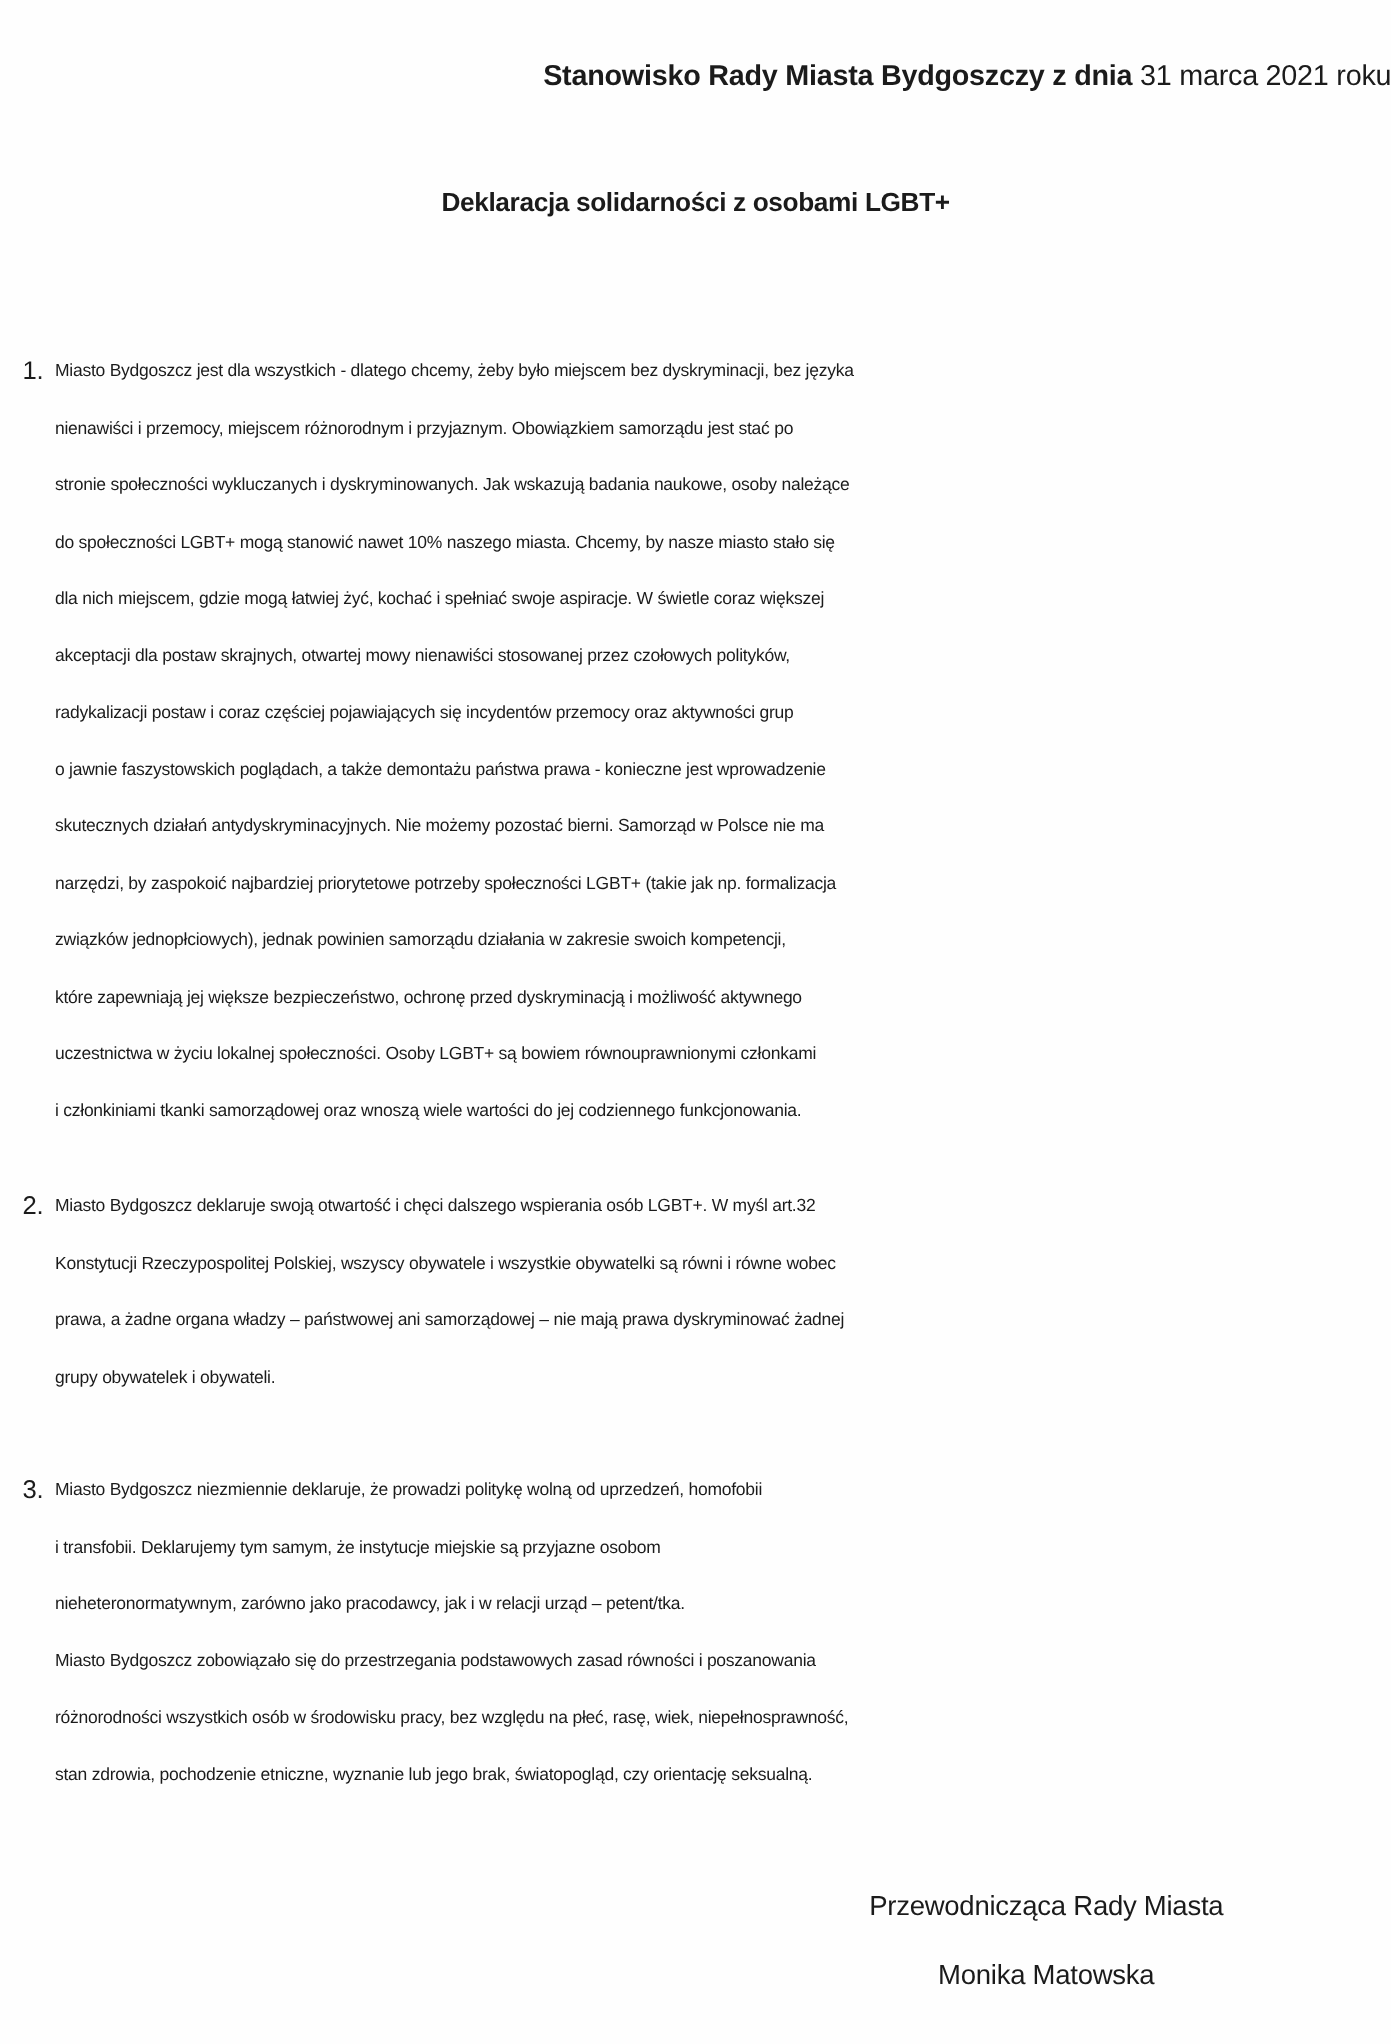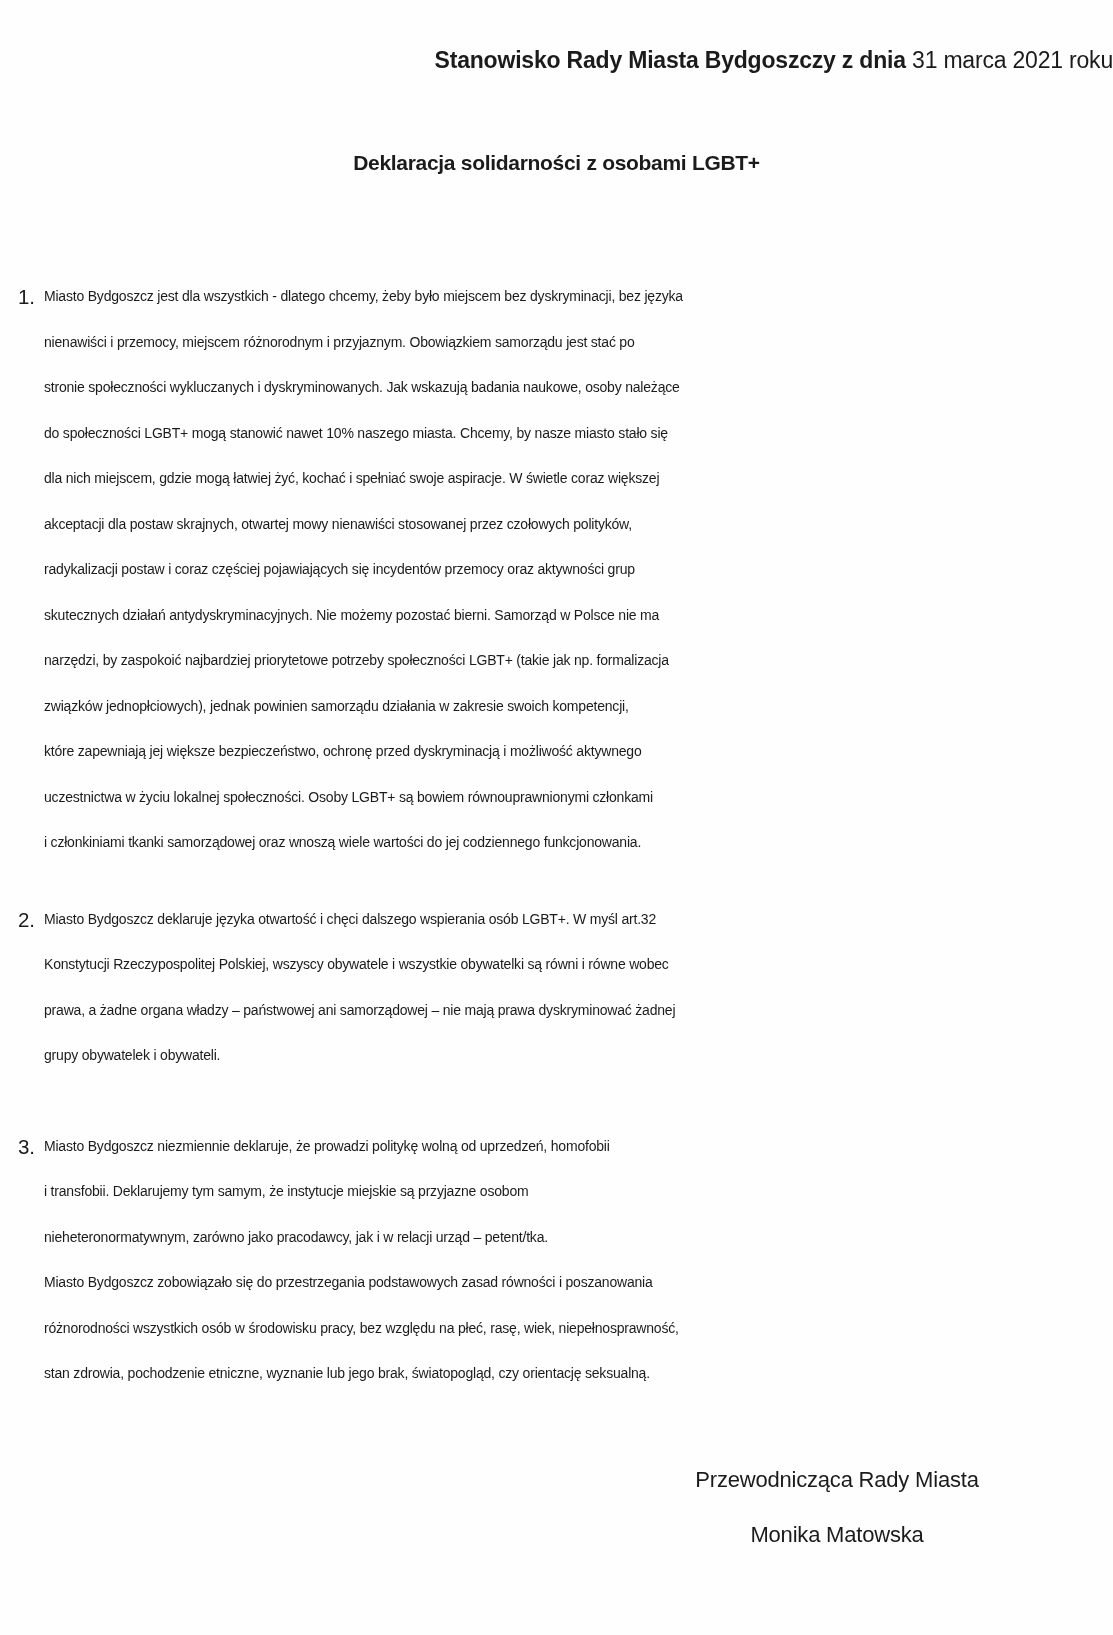--- a/index.html
+++ b/index.html
@@ -103,33 +103,34 @@
     <div class="item">
       <div class="num">1.</div>
       <div class="text">
           <div>Miasto Bydgoszcz jest dla wszystkich - dlatego chcemy, żeby było miejscem bez dyskryminacji, bez języka</div>
           <div>nienawiści i przemocy, miejscem różnorodnym i przyjaznym. Obowiązkiem samorządu jest stać po</div>
           <div>stronie społeczności wykluczanych i dyskryminowanych. Jak wskazują badania naukowe, osoby należące</div>
           <div>do społeczności LGBT+ mogą stanowić nawet 10% naszego miasta. Chcemy, by nasze miasto stało się</div>
           <div>dla nich miejscem, gdzie mogą łatwiej żyć, kochać i spełniać swoje aspiracje. W świetle coraz większej</div>
           <div>akceptacji dla postaw skrajnych, otwartej mowy nienawiści stosowanej przez czołowych polityków,</div>
           <div>radykalizacji postaw i coraz częściej pojawiających się incydentów przemocy oraz aktywności grup</div>
+          <div>o jawnie faszystowskich poglądach, a także demontażu państwa prawa - konieczne jest wprowadzenie</div>
           <div>skutecznych działań antydyskryminacyjnych. Nie możemy pozostać bierni. Samorząd w Polsce nie ma</div>
           <div>narzędzi, by zaspokoić najbardziej priorytetowe potrzeby społeczności LGBT+ (takie jak np. formalizacja</div>
           <div>związków jednopłciowych), jednak powinien samorządu działania w zakresie swoich kompetencji,</div>
           <div>które zapewniają jej większe bezpieczeństwo, ochronę przed dyskryminacją i możliwość aktywnego</div>
           <div>uczestnictwa w życiu lokalnej społeczności. Osoby LGBT+ są bowiem równouprawnionymi członkami</div>
           <div>i członkiniami tkanki samorządowej oraz wnoszą wiele wartości do jej codziennego funkcjonowania.</div>
         </div>
     </div>
 
     <div class="item item-gap-1">
       <div class="num">2.</div>
       <div class="text">
-          <div>Miasto Bydgoszcz deklaruje języka otwartość i chęci dalszego wspierania osób LGBT+. W myśl art.32</div>
+          <div>Miasto Bydgoszcz deklaruje swoją otwartość i chęci dalszego wspierania osób LGBT+. W myśl art.32</div>
           <div>Konstytucji Rzeczypospolitej Polskiej, wszyscy obywatele i wszystkie obywatelki są równi i równe wobec</div>
           <div>prawa, a żadne organa władzy – państwowej ani samorządowej – nie mają prawa dyskryminować żadnej</div>
           <div>grupy obywatelek i obywateli.</div>
         </div>
     </div>
 
     <div class="item item-gap-2">
       <div class="num">3.</div>
       <div class="text">
           <div>Miasto Bydgoszcz niezmiennie deklaruje, że prowadzi politykę wolną od uprzedzeń, homofobii</div>

